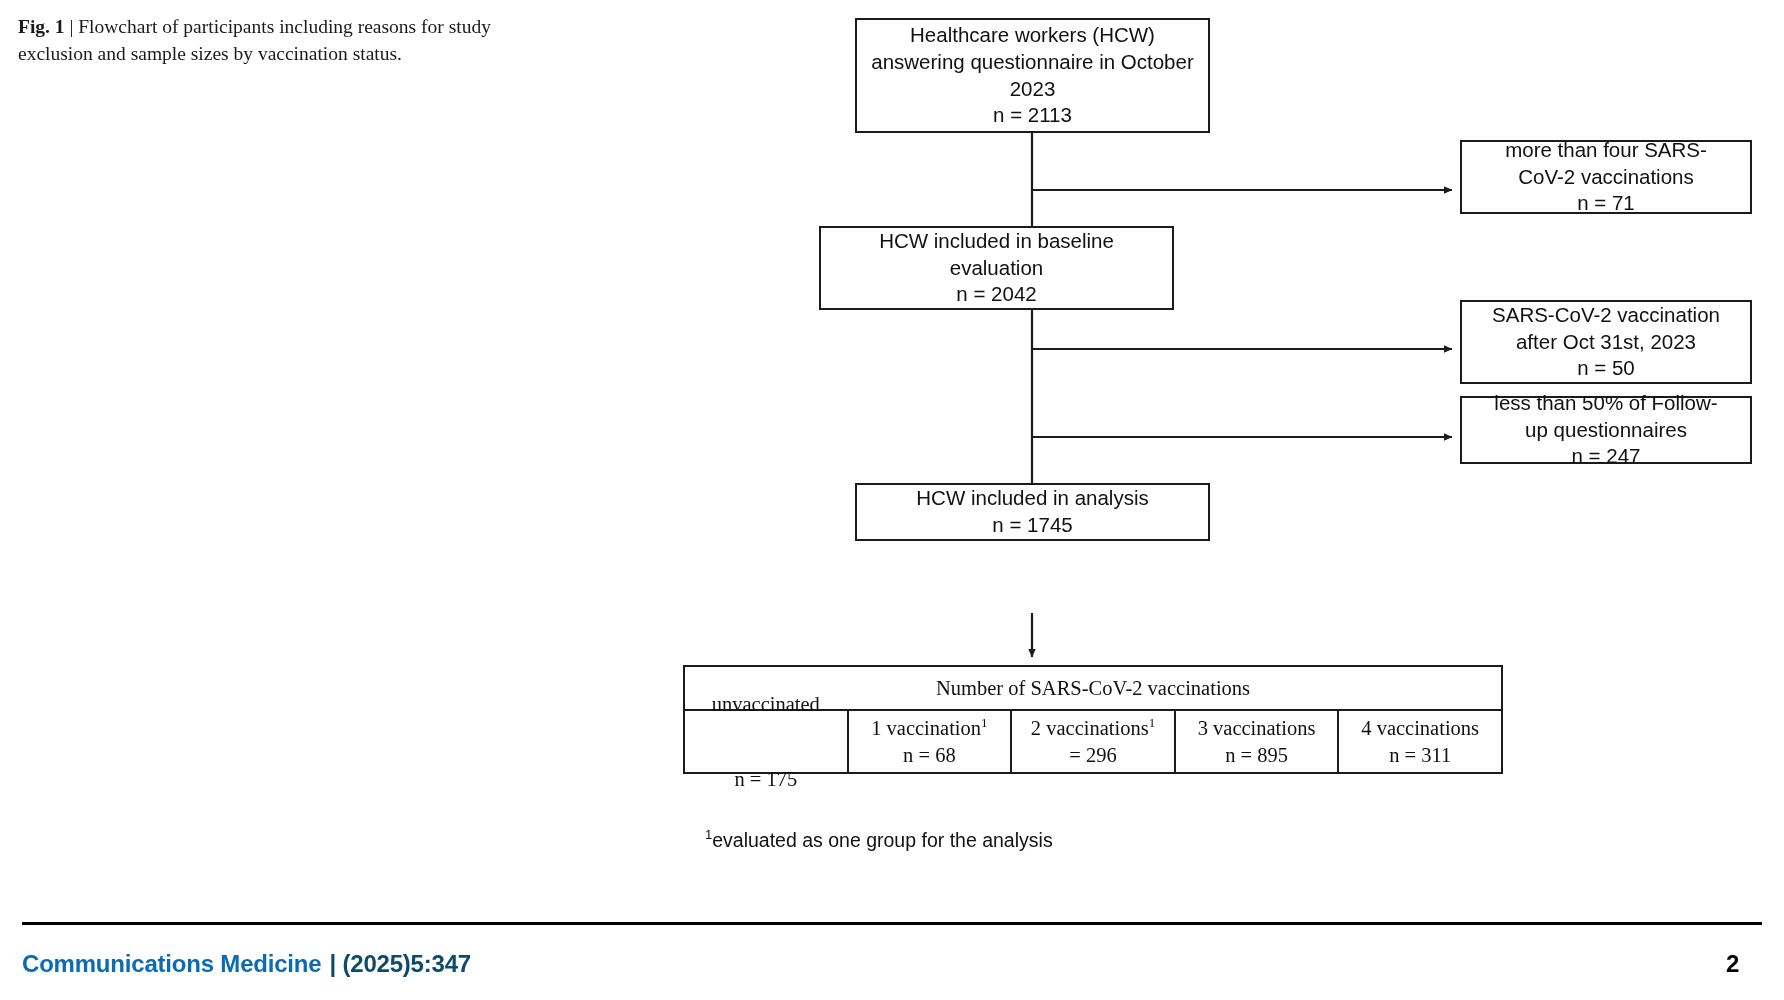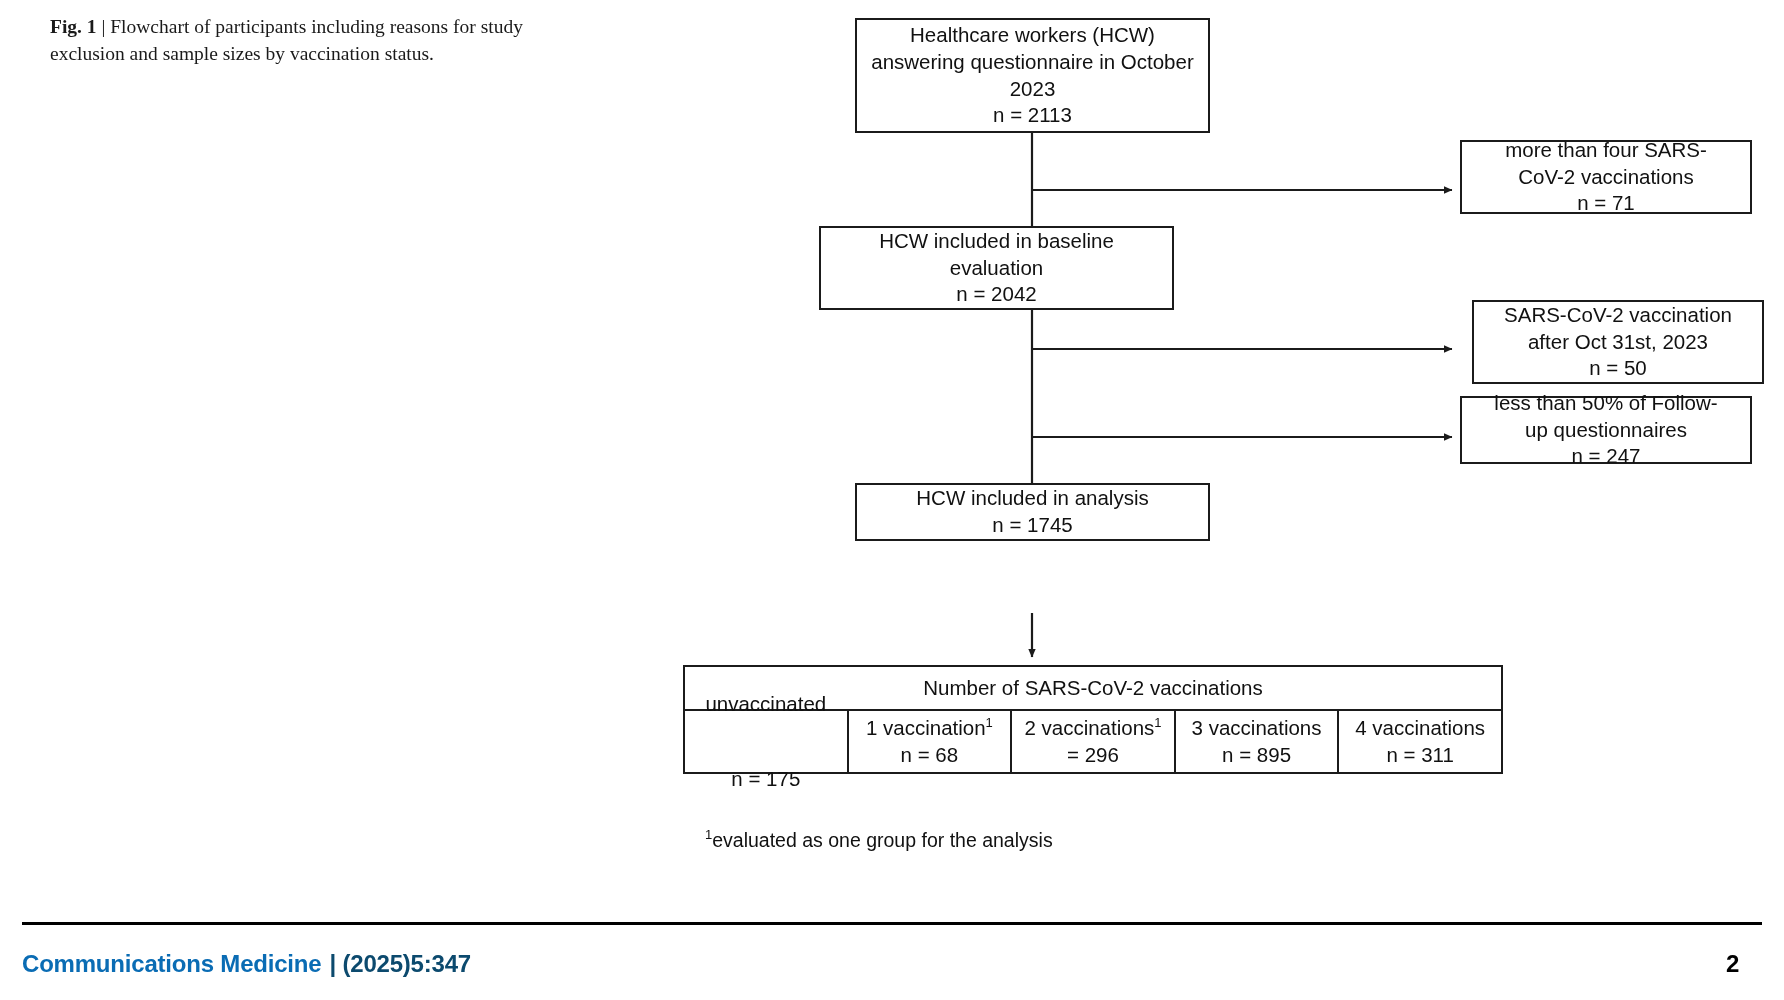--- a/index.html
+++ b/index.html
@@ -19,21 +19,20 @@
   
   #caption {
     position: absolute;
     left: 18px;
     top: 14px;
     width: 500px;
     font-family: "Liberation Serif", serif;
     font-size: 19.5px;
     line-height: 1.38;
     color: #1a1a1a;
-    margin-left: 32px;
   }
   #caption .fig-label {
     font-weight: bold;
   }
   #caption .fig-bar {
     font-weight: normal;
   }
 
   
   #flow {
@@ -70,20 +69,21 @@
 
   
   #vax-table {
     position: absolute;
     left: 683px;
     top: 665px;
     width: 820px;
     box-sizing: border-box;
     border: 2px solid #1b1b1b;
     background: #ffffff;
+    font-family: Liberation Serif, serif;
   }
   #vax-table .thead {
     height: 44px;
     display: flex;
     align-items: center;
     justify-content: center;
     font-size: 20.5px;
     color: #111111;
     border-bottom: 2px solid #1b1b1b;
     box-sizing: border-box;
@@ -191,21 +191,21 @@
     <span class="ln">CoV-2 vaccinations</span>
     <span class="ln">n = 71</span>
   </div>
 
   <div class="node" style="left:819px; top:226px; width:355px; height:84px;">
     <span class="ln">HCW included in baseline</span>
     <span class="ln">evaluation</span>
     <span class="ln">n = 2042</span>
   </div>
 
-  <div class="node" style="left:1460px; top:300px; width:292px; height:84px;margin-left:12px;">
+  <div class="node" style="left:1460px; top:300px; width:292px; height:84px;">
     <span class="ln">SARS-CoV-2 vaccination</span>
     <span class="ln">after Oct 31st, 2023</span>
     <span class="ln">n = 50</span>
   </div>
 
   <div class="node" style="left:1460px; top:396px; width:292px; height:68px;">
     <span class="ln">less than 50% of Follow-</span>
     <span class="ln">up questionnaires</span>
     <span class="ln">n = 247</span>
   </div>

